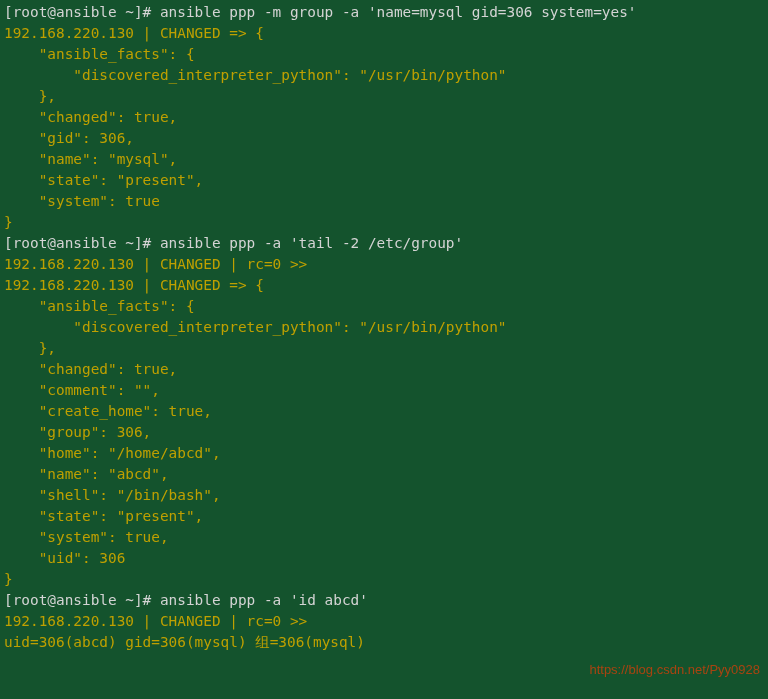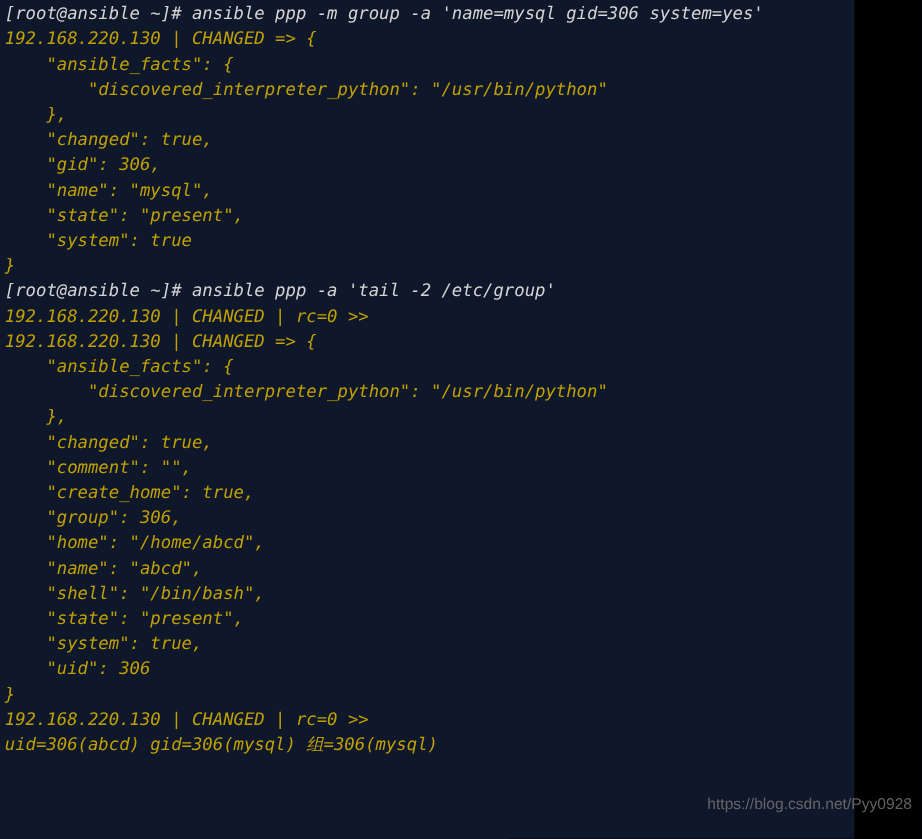--- a/index.html
+++ b/index.html
@@ -11,43 +11,42 @@
     width: 768px;
     height: 699px;
     overflow: hidden;
     position: relative;
     font-family: "DejaVu Sans Mono", "Liberation Mono", monospace;
   }
   #terminal {
     position: absolute;
     left: 0;
     top: 0;
-    width: 712px;
+    width: 768px;
     height: 699px;
-    background: #0f172a;
+    background: #14532d;
     padding: 2px 0 0 4px;
     box-sizing: border-box;
     overflow: hidden;
-    font-style: italic;
   }
   .line {
     font-size: 14.4px;
     line-height: 21px;
     height: 21px;
     white-space: pre;
     letter-spacing: 0px;
     font-family: "DejaVu Sans Mono", "Liberation Mono", monospace;
   }
   .line.prompt   { color: #d4d4d4; }
   .line.output   { color: #bfa000; }
   .watermark {
     position: absolute;
     right: 8px;
     bottom: 22px;
-    color: #737373;
+    color: #c2410c;
     font-size: 13px;
     font-family: "Liberation Sans", sans-serif;
     white-space: pre;
     opacity: 0.85;
     pointer-events: none;
   }
 </style>
 </head>
 <body>
 
@@ -73,17 +72,18 @@
     <div class="line output">    "comment": "",</div>
     <div class="line output">    "create_home": true,</div>
     <div class="line output">    "group": 306,</div>
     <div class="line output">    "home": "/home/abcd",</div>
     <div class="line output">    "name": "abcd",</div>
     <div class="line output">    "shell": "/bin/bash",</div>
     <div class="line output">    "state": "present",</div>
     <div class="line output">    "system": true,</div>
     <div class="line output">    "uid": 306</div>
     <div class="line output">}</div>
+    <div class="line prompt">[root@ansible ~]# ansible ppp -a 'id abcd'</div>
     <div class="line output">192.168.220.130 | CHANGED | rc=0 &gt;&gt;</div>
     <div class="line output">uid=306(abcd) gid=306(mysql) 组=306(mysql)</div>
   </div>
 
 <div class="watermark">https://blog.csdn.net/Pyy0928</div>
 
 </body></html>

